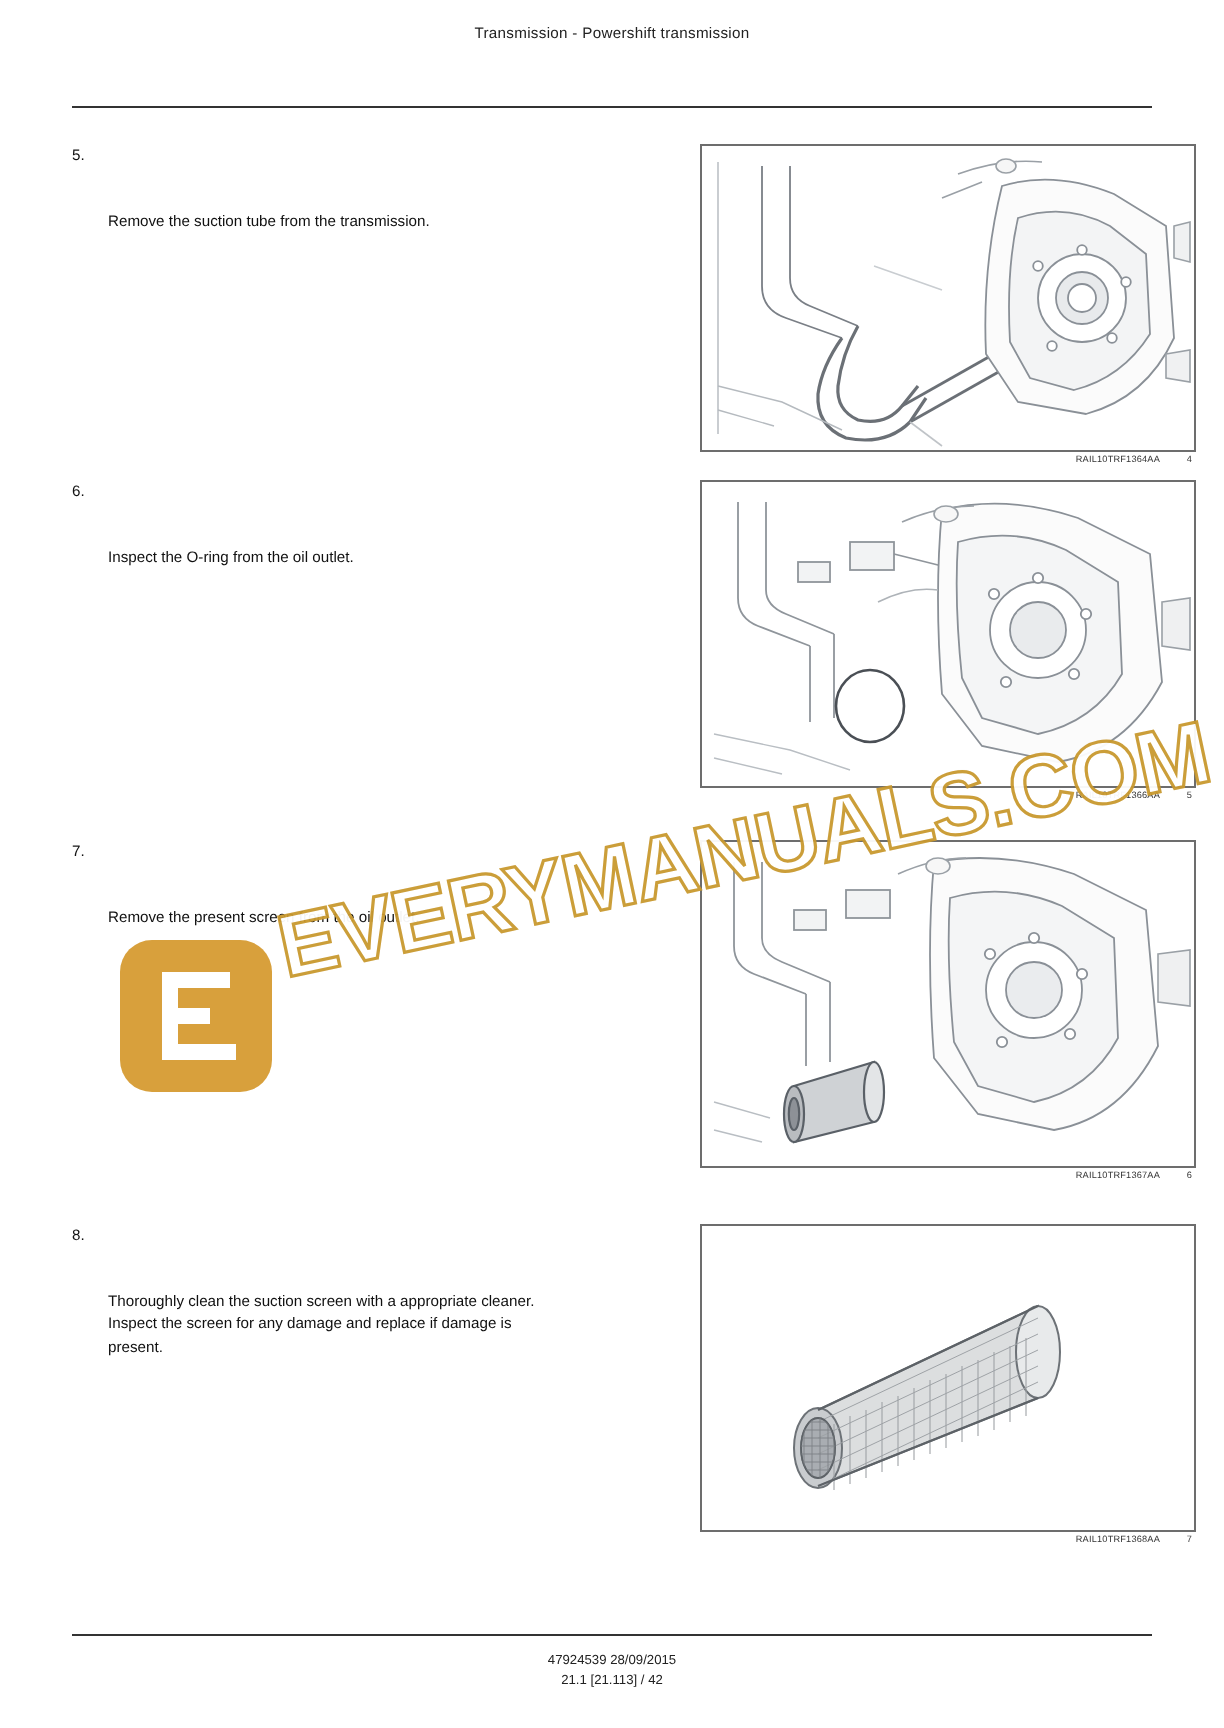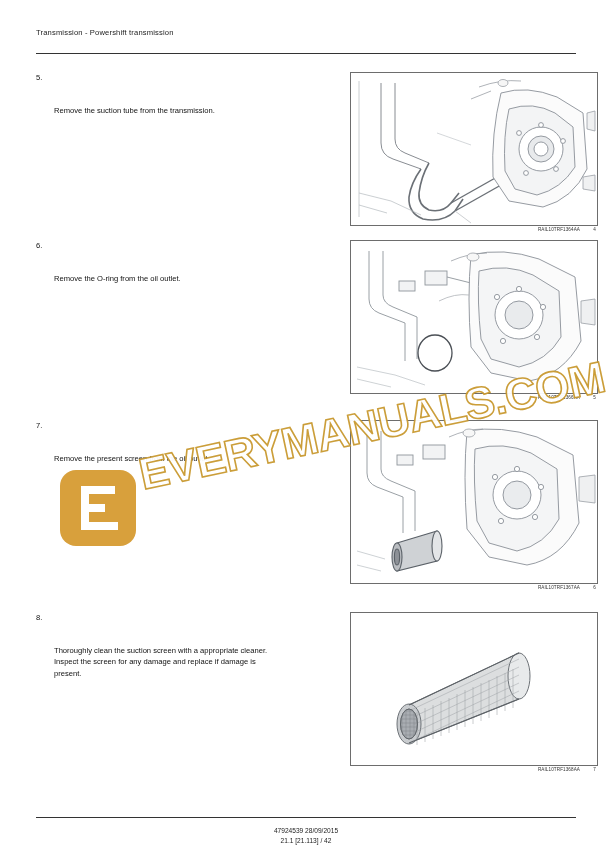--- a/index.html
+++ b/index.html
@@ -13,24 +13,24 @@
     height: 864px;
     background: #ffffff;
     font-family: "Liberation Sans", sans-serif;
     color: #1a1a1a;
     overflow: hidden;
   }
 
   
   .header {
     position: absolute;
-    top: 28px;
+    top: 12px;
     left: 36px;
     width: 540px;
-    text-align: left;
+    text-align: center;
   }
   .header-title {
     font-size: 7.6px;
     letter-spacing: 0.15px;
     color: #222;
   }
   .header-rule {
     position: absolute;
     top: 53px;
     left: 36px;
@@ -218,21 +218,21 @@
     </div>
     <div class="fig-caption" style="left:314px; top:155px; width:246px;">
       <span class="code">RAIL10TRF1364AA</span>
       <span class="idx">4</span>
     </div>
   </div>
 
   <div class="step" style="top:240px;">
     <div class="step-text">
       <span class="step-num">6.</span>
-      <span class="step-body">Remove the O-ring from the oil outlet.</span>
+      <span class="step-body">Inspect the O-ring from the oil outlet.</span>
     </div>
     <div class="figure" style="left:314px; top:0; width:246px; height:152px;">
       <svg width="246" height="152" viewBox="0 0 246 152">
         <rect x="0" y="0" width="246" height="152" fill="#ffffff"></rect>
         <g stroke="#8f959b" fill="none" stroke-width="0.9">
           <path d="M18 10 L18 58 Q18 68 28 72 L54 82"></path>
           <path d="M32 10 L32 54 Q32 62 42 66 L66 76"></path>
           <path d="M54 82 L54 120"></path>
           <path d="M66 76 L66 118"></path>
           <rect x="48" y="40" width="16" height="10" fill="#f2f3f4"></rect>

